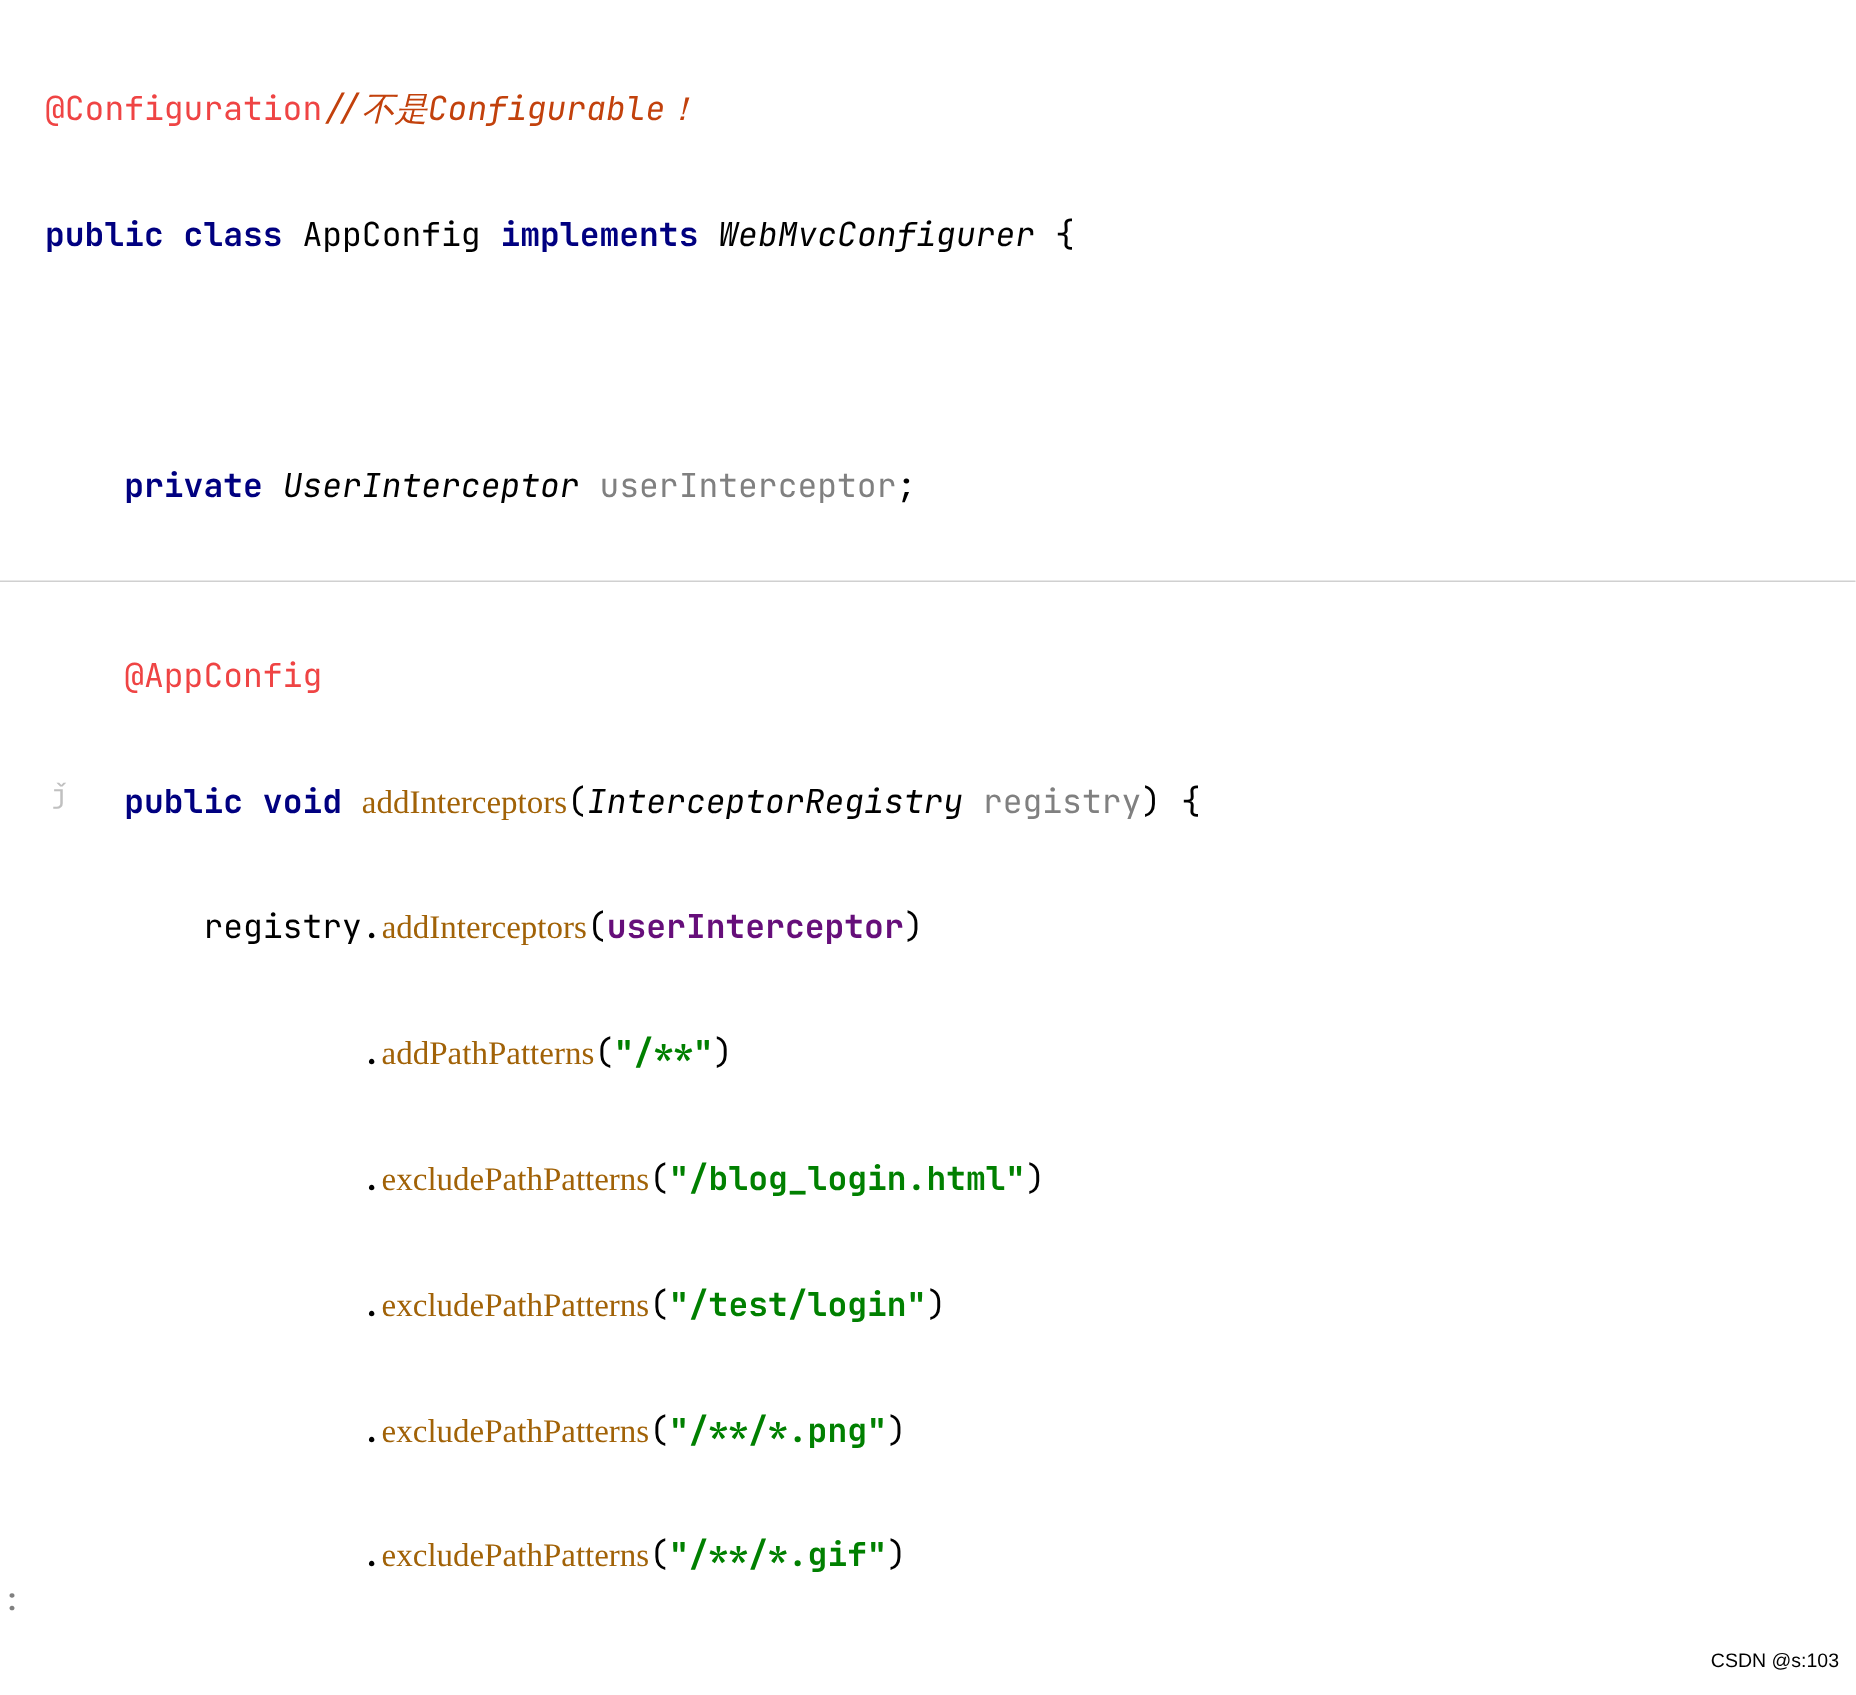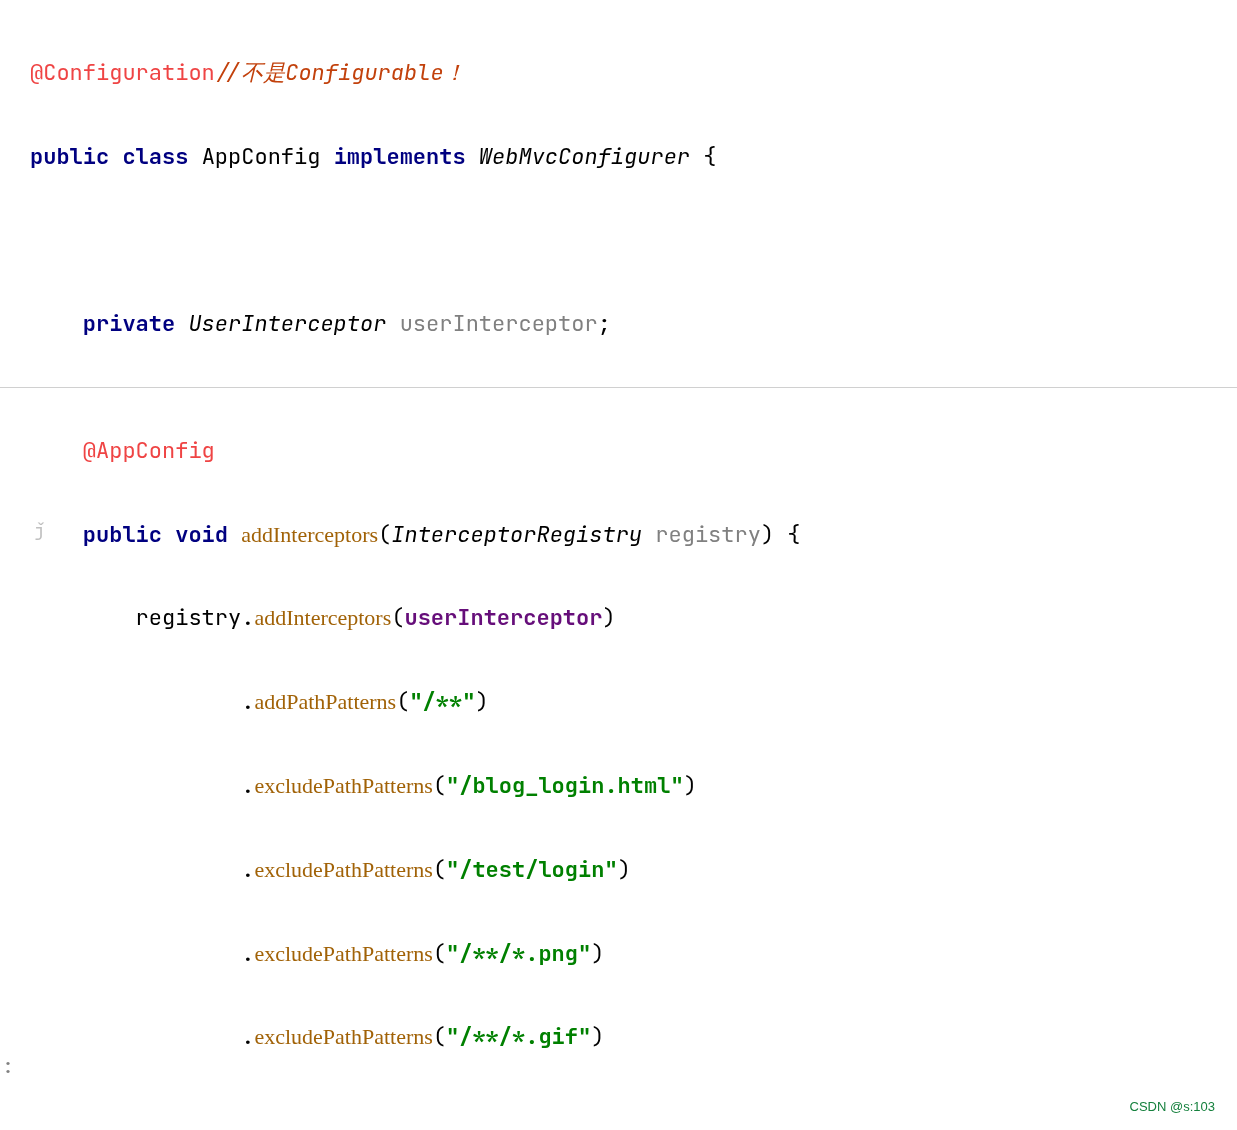--- a/index.html
+++ b/index.html
@@ -47,22 +47,22 @@
     }
     .hr-line {
       border: none;
       border-top: 1px solid #D0D0D0;
       margin-left: -30px;
       margin-right: -200px;
     }
     .watermark {
       position: absolute;
       bottom: 10px;
-      right: 22px;
-      color: #15803d;
+      right: 11px;
+      color: #000000;
       font-size: 13px;
       font-family: Arial, sans-serif;
     }
     .bottom-colon {
       position: absolute;
       bottom: 45px;
       left: 2px;
       color: #808080;
       font-size: 20px;
     }

